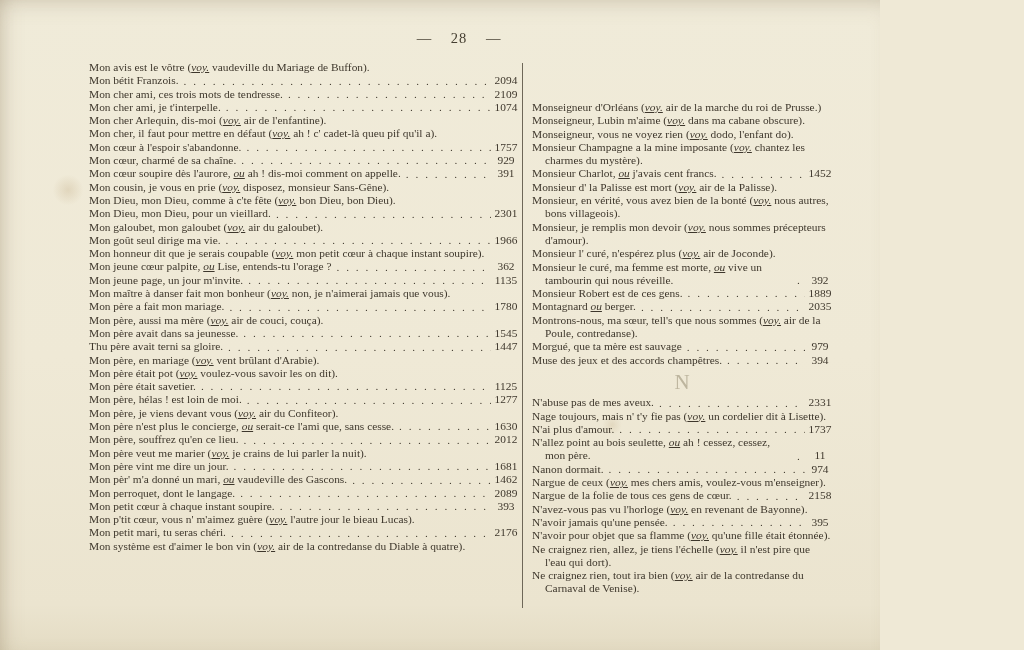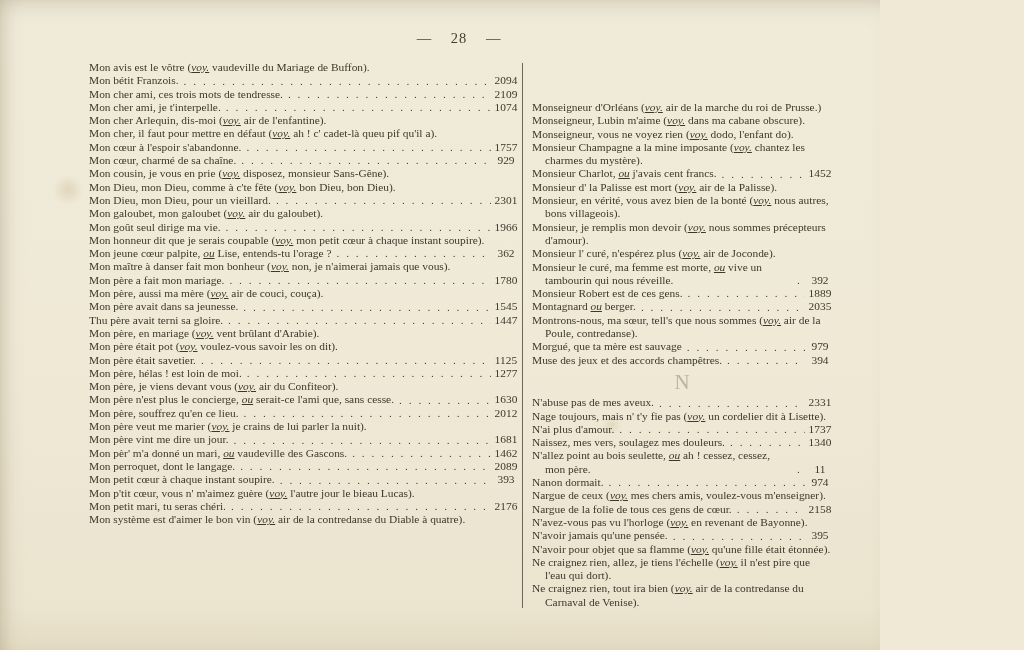--- a/index.html
+++ b/index.html
@@ -93,20 +93,25 @@
           <span class="leader"></span>
           <span class="num">1757</span>
         </div>
 
         <div class="entry">
           <span class="t">Mon cœur, charmé de sa chaîne.</span>
           <span class="leader"></span>
           <span class="num">929</span>
         </div>
 
+        <div class="entry">
+          <span class="t">Mon cœur soupire dès l'aurore, <i>ou</i> ah ! dis-moi comment on appelle.</span>
+          <span class="leader"></span>
+          <span class="num">391</span>
+        </div>
 
         <div class="entry">
           <span class="t full">Mon cousin, je vous en prie (<i>voy.</i> disposez, monsieur Sans-Gêne).</span>
 
         </div>
 
         <div class="entry">
           <span class="t full">Mon Dieu, mon Dieu, comme à c'te fête (<i>voy.</i> bon Dieu, bon Dieu).</span>
 
         </div>
@@ -132,20 +137,25 @@
           <span class="t full">Mon honneur dit que je serais coupable (<i>voy.</i> mon petit cœur à chaque instant soupire).</span>
 
         </div>
 
         <div class="entry">
           <span class="t">Mon jeune cœur palpite, <i>ou</i> Lise, entends-tu l'orage ?</span>
           <span class="leader"></span>
           <span class="num">362</span>
         </div>
 
+        <div class="entry">
+          <span class="t">Mon jeune page, un jour m'invite.</span>
+          <span class="leader"></span>
+          <span class="num">1135</span>
+        </div>
 
         <div class="entry">
           <span class="t full">Mon maître à danser fait mon bonheur (<i>voy.</i> non, je n'aimerai jamais que vous).</span>
 
         </div>
 
         <div class="entry">
           <span class="t">Mon père a fait mon mariage.</span>
           <span class="leader"></span>
           <span class="num">1780</span>
@@ -355,25 +365,20 @@
             <span class="t full">Nage toujours, mais n' t'y fie pas (<i>voy.</i> un cordelier dit à Lisette).</span>
 
           </div>
 
           <div class="entry">
             <span class="t">N'ai plus d'amour.</span>
             <span class="leader"></span>
             <span class="num">1737</span>
           </div>
 
-          <div class="entry">
-            <span class="t">Naissez, mes vers, soulagez mes douleurs.</span>
-            <span class="leader"></span>
-            <span class="num">1340</span>
-          </div>
 
 
           <div class="entry">
             <span class="t">N'allez point au bois seulette, <i>ou</i> ah ! cessez, cessez, mon père.</span>
             <span class="leader"></span>
             <span class="num">11</span>
           </div>
 
           <div class="entry">
             <span class="t">Nanon dormait.</span>

